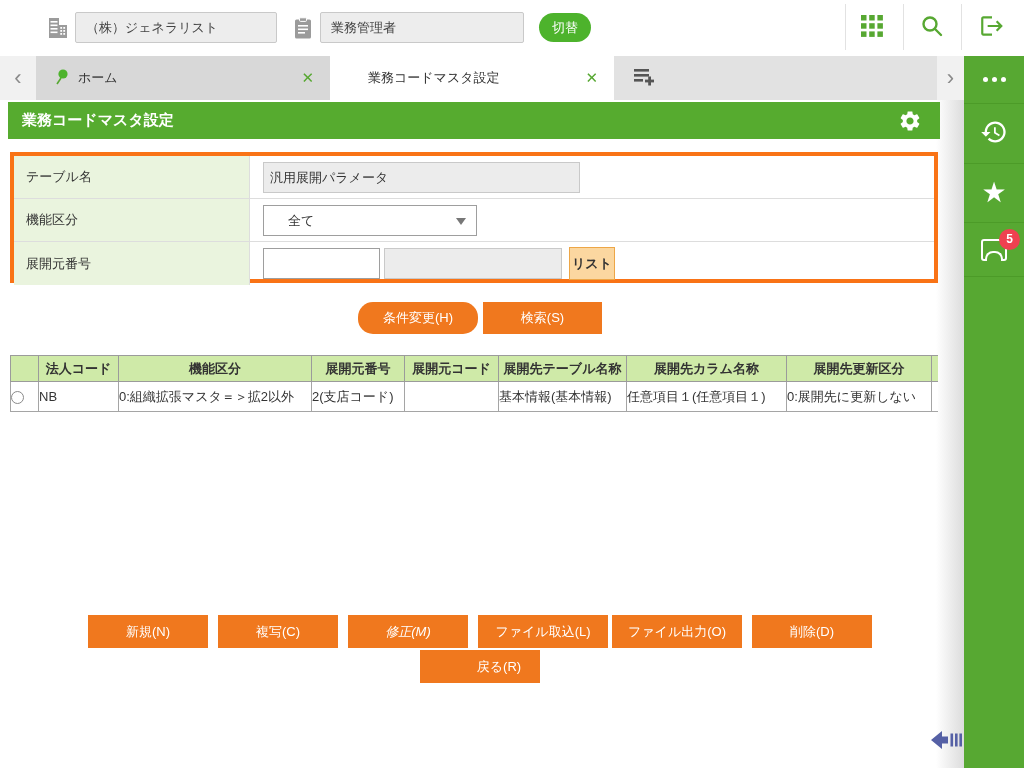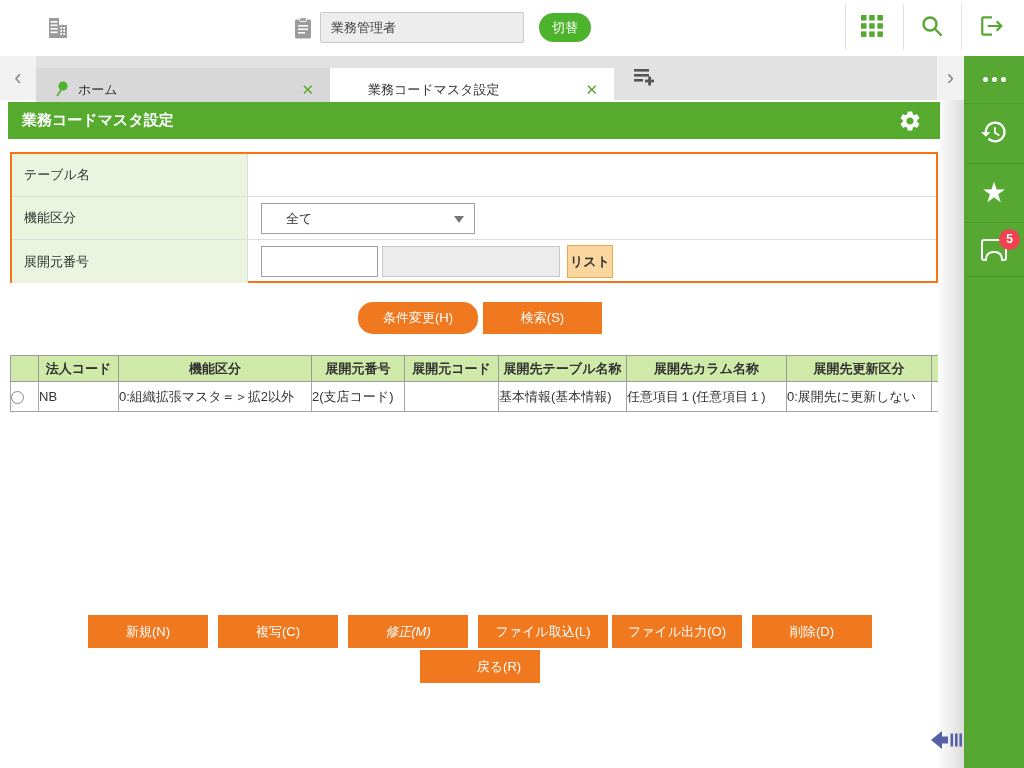--- a/index.html
+++ b/index.html
@@ -18,36 +18,36 @@
     font-family:inherit; cursor:pointer; }
   .tb-divider { position:absolute; top:4px; width:1px; height:46px; background:#e2e2e2; }
   .tb-iconbtn { position:absolute; top:0; width:56px; height:54px; display:flex;
     align-items:center; justify-content:center; cursor:pointer; background:none; border:none; }
 
   
   .tabbar { position:absolute; left:0; top:56px; width:964px; height:44px; background:#f1f1f1; }
   .tab-strip { position:absolute; left:36px; top:0; width:901px; height:44px; background:#e2e2e2; }
   .tab-scroll { position:absolute; top:0; height:44px; display:flex; align-items:center;
     justify-content:center; color:#8a8a8a; font-size:22px; cursor:pointer; }
-  .tab { position:absolute; top:12px; height:44px; display:flex; align-items:center; font-size:13px; color:#333; cursor:pointer; }
+  .tab { position:absolute; top:0; height:44px; display:flex; align-items:center; font-size:13px; color:#333; cursor:pointer; }
   .tab-home { left:36px; width:294px; background:#d8d8d8; }
   .tab-active { left:330px; width:284px; background:#fff; }
   .tab-close { font-size:15px; font-weight:bold; color:#57a832; cursor:pointer; }
   .tab-add { position:absolute; left:624px; top:0; width:40px; height:44px; display:flex;
     align-items:center; justify-content:center; cursor:pointer; }
 
   
   .page-header { position:absolute; left:8px; top:102px; width:932px; height:37px;
     background:#56ab2f; color:#fff; display:flex; align-items:center; }
   .page-header .title { font-size:15px; font-weight:bold; padding-left:14px; }
   .gear-btn { position:absolute; right:18px; top:7px; width:24px; height:24px; cursor:pointer; }
 
   
   .form-panel { position:absolute; left:10px; top:152px; width:928px; height:131px;
-    border:2px solid #f97316; background:#fff; }
+    border:4px solid #f97316; background:#fff; }
   .form-row { position:relative; height:43px; border-bottom:1px solid #ddd; }
   .form-row:last-child { border-bottom:none; }
   .form-label { position:absolute; left:0; top:0; width:236px; height:100%;
     background:#eaf4de; border-right:1px solid #ddd; display:flex; align-items:center;
     padding-left:12px; font-size:13px; color:#333; }
   .form-value { position:absolute; left:237px; top:0; right:0; height:100%; }
   .txt { position:absolute; top:6px; height:31px; border:1px solid #9e9e9e; background:#fff;
     font-size:13px; color:#333; padding:0 6px; font-family:inherit; }
   .txt.ro { background:#ececec; border-color:#c9c9c9; }
   .select-box { position:absolute; left:12px; top:6px; width:214px; height:31px;
@@ -115,20 +115,21 @@
         <g fill="#fff">
           <rect x="12.3" y="10" width="1.8" height="1.8"></rect>
             <rect x="15.3" y="10" width="1.8" height="1.8"></rect>
           <rect x="12.3" y="13" width="1.8" height="1.8"></rect>
             <rect x="15.3" y="13" width="1.8" height="1.8"></rect>
           <rect x="12.3" y="16" width="1.8" height="1.8"></rect>
             <rect x="15.3" y="16" width="1.8" height="1.8"></rect>
         </g>
       </svg>
     </span>
+    <input class="tb-input" style="left: 75px; width: 202px;" readonly="" value="（株）ジェネラリスト">
     <span class="icn" style="left:294px;top:17px;">
       <svg width="18" height="22" viewBox="0 0 18 22">
         <rect x="1" y="2.5" width="16" height="19" rx="1.5" fill="#9b9b9b"></rect>
         <rect x="5.5" y="0.8" width="7" height="3.6" rx="1" fill="#9b9b9b" stroke="#fff" stroke-width="1"></rect>
         <g fill="#fff">
             <rect x="4" y="8" width="10" height="1.6"></rect>
             <rect x="4" y="11.5" width="10" height="1.6"></rect>
             <rect x="4" y="15" width="7" height="1.6"></rect>
           </g>
       </svg>
@@ -210,20 +211,23 @@
     <span class="gear-btn">
       <svg width="24" height="24" viewBox="0 0 24 24" fill="#fff">
         <path d="M19.14,12.94c0.04-0.3,0.06-0.61,0.06-0.94c0-0.32-0.02-0.64-0.07-0.94l2.03-1.58c0.18-0.14,0.23-0.41,0.12-0.61 l-1.92-3.32c-0.12-0.22-0.37-0.29-0.59-0.22l-2.39,0.96c-0.5-0.38-1.03-0.7-1.62-0.94L14.4,2.81c-0.04-0.24-0.24-0.41-0.48-0.41 h-3.84c-0.24,0-0.43,0.17-0.47,0.41L9.25,5.35C8.66,5.59,8.12,5.92,7.63,6.29L5.24,5.33c-0.22-0.08-0.47,0-0.59,0.22L2.74,8.87 C2.62,9.08,2.66,9.34,2.86,9.48l2.03,1.58C4.84,11.36,4.8,11.69,4.8,12s0.02,0.64,0.07,0.94l-2.03,1.58 c-0.18,0.14-0.23,0.41-0.12,0.61l1.92,3.32c0.12,0.22,0.37,0.29,0.59,0.22l2.39-0.96c0.5,0.38,1.03,0.7,1.62,0.94l0.36,2.54 c0.05,0.24,0.24,0.41,0.48,0.41h3.84c0.24,0,0.44-0.17,0.47-0.41l0.36-2.54c0.59-0.24,1.13-0.56,1.62-0.94l2.39,0.96 c0.22,0.08,0.47,0,0.59-0.22l1.92-3.32c0.12-0.22,0.07-0.47-0.12-0.61L19.14,12.94z M12,15.6c-1.98,0-3.6-1.62-3.6-3.6 s1.62-3.6,3.6-3.6s3.6,1.62,3.6,3.6S13.98,15.6,12,15.6z"></path>
       </svg>
     </span>
   </div>
 
   <section class="form-panel">
     <div class="form-row">
       <div class="form-label">テーブル名</div>
+      <div class="form-value">
+        <input class="txt ro" style="left: 12px; width: 317px;" readonly="" value="汎用展開パラメータ">
+      </div>
     </div>
     <div class="form-row">
       <div class="form-label">機能区分</div>
       <div class="form-value">
         <div class="select-box">
           <span>全て</span>
           <span class="caret"></span>
         </div>
       </div>
     </div>

